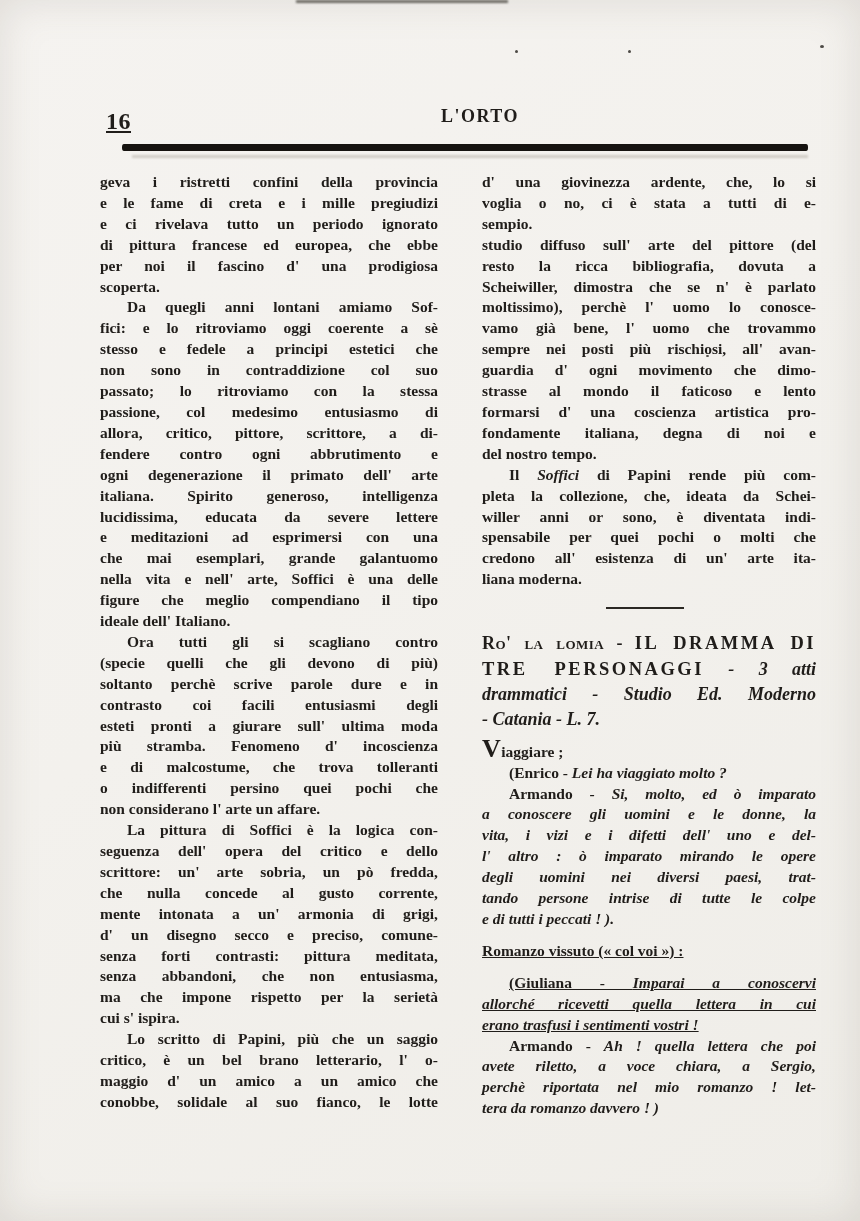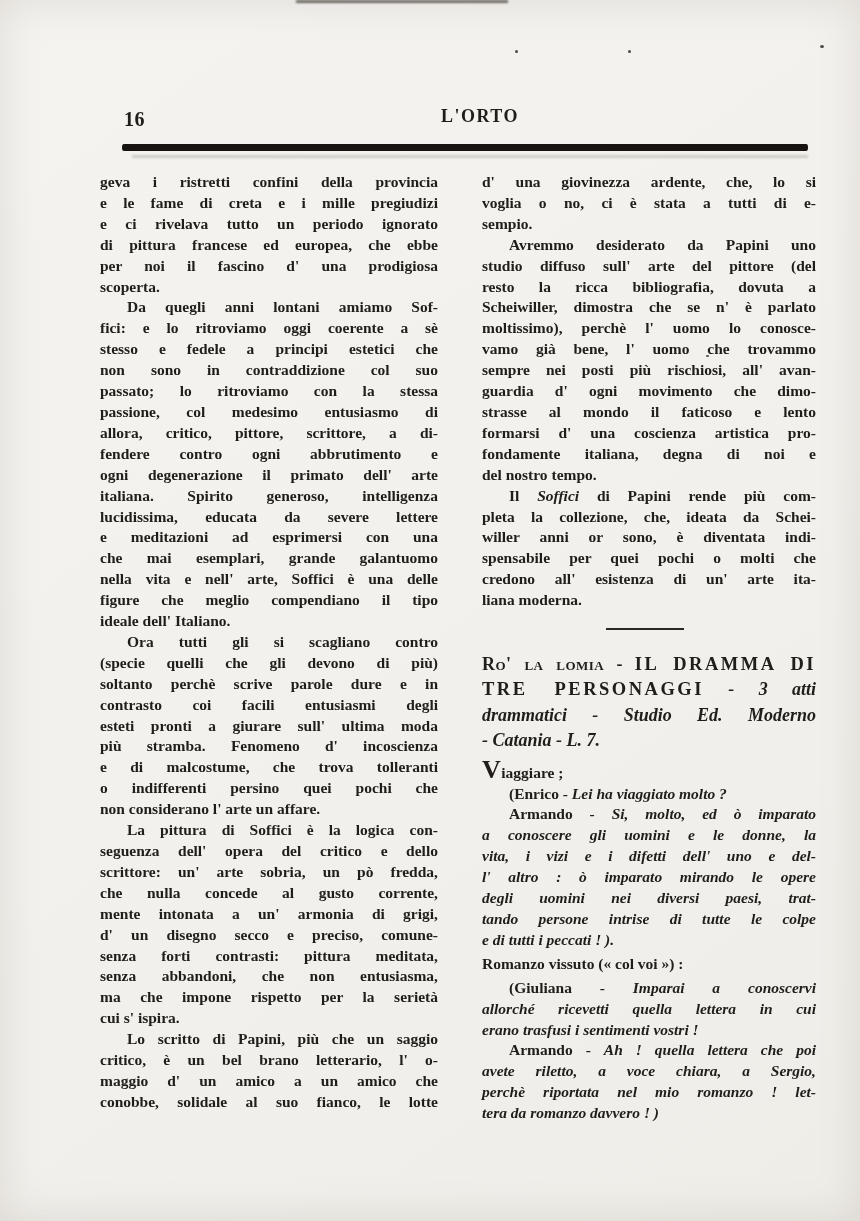--- a/index.html
+++ b/index.html
@@ -4,37 +4,37 @@
 <style>
   html,body{margin:0;padding:0;}
   body{width:860px;height:1221px;background:#e9e7e3;overflow:hidden;}
   .page{
     position:relative;width:860px;height:1221px;overflow:hidden;
     background:linear-gradient(145deg,#f5f3f0 0%,#f3f1ed 45%,#efede8 100%);
     font-family:"Liberation Serif","DejaVu Serif",serif;
     color:#201d1a;font-weight:700;
     box-shadow:inset 0 0 40px rgba(120,112,100,.18);
   }
-  .pagenum{position:absolute;left:124px;top:108px;font-size:20px;letter-spacing:.5px;}
+  .pagenum{position:absolute;left:106px;top:108px;font-size:24px;letter-spacing:.5px;text-decoration:underline;}
   .journal-title{position:absolute;left:441px;top:106px;font-size:18px;letter-spacing:1.5px;}
   .rule{position:absolute;left:122px;top:144px;width:686px;height:7px;background:#161310;border-radius:2px/3px;}
   .rule-ghost{position:absolute;left:132px;top:155px;width:676px;height:3px;background:rgba(125,118,106,.30);filter:blur(1px);}
   .col{position:absolute;top:172px;font-size:15.5px;line-height:20.9px;}
   .col-left{left:100px;width:338px;}
   .col-right{left:482px;width:334px;}
   .para{margin:0;}
   .line{text-align:justify;text-align-last:left;white-space:normal;}
   .line.jl{text-align-last:justify;}
   .line.ind{text-indent:27px;}
   .it{font-style:italic;}
   .sc{font-variant:small-caps;letter-spacing:.5px;}
   .ttl{letter-spacing:2.5px;font-size:18.5px;}
   .heading{font-size:18px;line-height:25.4px;margin:0 0 4px 0;}
   .viag{margin-top:6px;}
-  .mt{margin-top:3px;}
+  .mt{margin-top:11px;text-decoration:underline;}
   .bigcap{font-size:26px;line-height:20.9px;letter-spacing:.5px;}
   .divider{width:78px;height:2px;background:#2b2823;margin:17px auto 22px auto;transform:translateX(-4px);filter:blur(.3px);}
   .speck{position:absolute;background:#4d4a45;border-radius:50%;}
   .streak{position:absolute;left:296px;top:0;width:212px;height:3px;background:#434039;opacity:.75;filter:blur(.8px);}
 </style>
 </head>
 <body>
 
 <div class="page">
   <div class="streak"></div>
@@ -105,21 +105,20 @@
         <div class="line jl"><span>conobbe, solidale al suo fianco, le lotte</span></div>
       </div>
     </div>
   <div class="col col-right">
       <div class="para">
         <div class="line jl"><span>d' una giovinezza ardente, che, lo si</span></div>
         <div class="line jl"><span>voglia o no, ci è stata a tutti di e-</span></div>
         <div class="line"><span>sempio.</span></div>
       </div>
       <div class="para">
-        <div class="line ind jl"><span>Avremmo desiderato da Papini uno</span></div>
         <div class="line jl"><span>studio diffuso sull' arte del pittore (del</span></div>
         <div class="line jl"><span>resto la ricca bibliografia, dovuta a</span></div>
         <div class="line jl"><span>Scheiwiller, dimostra che se n' è parlato</span></div>
         <div class="line jl"><span>moltissimo), perchè l' uomo lo conosce-</span></div>
         <div class="line jl"><span>vamo già bene, l' uomo che trovammo</span></div>
         <div class="line jl"><span>sempre nei posti più rischiosi, all' avan-</span></div>
         <div class="line jl"><span>guardia d' ogni movimento che dimo-</span></div>
         <div class="line jl"><span>strasse al mondo il faticoso e lento</span></div>
         <div class="line jl"><span>formarsi d' una coscienza artistica pro-</span></div>
         <div class="line jl"><span>fondamente italiana, degna di noi e</span></div>

